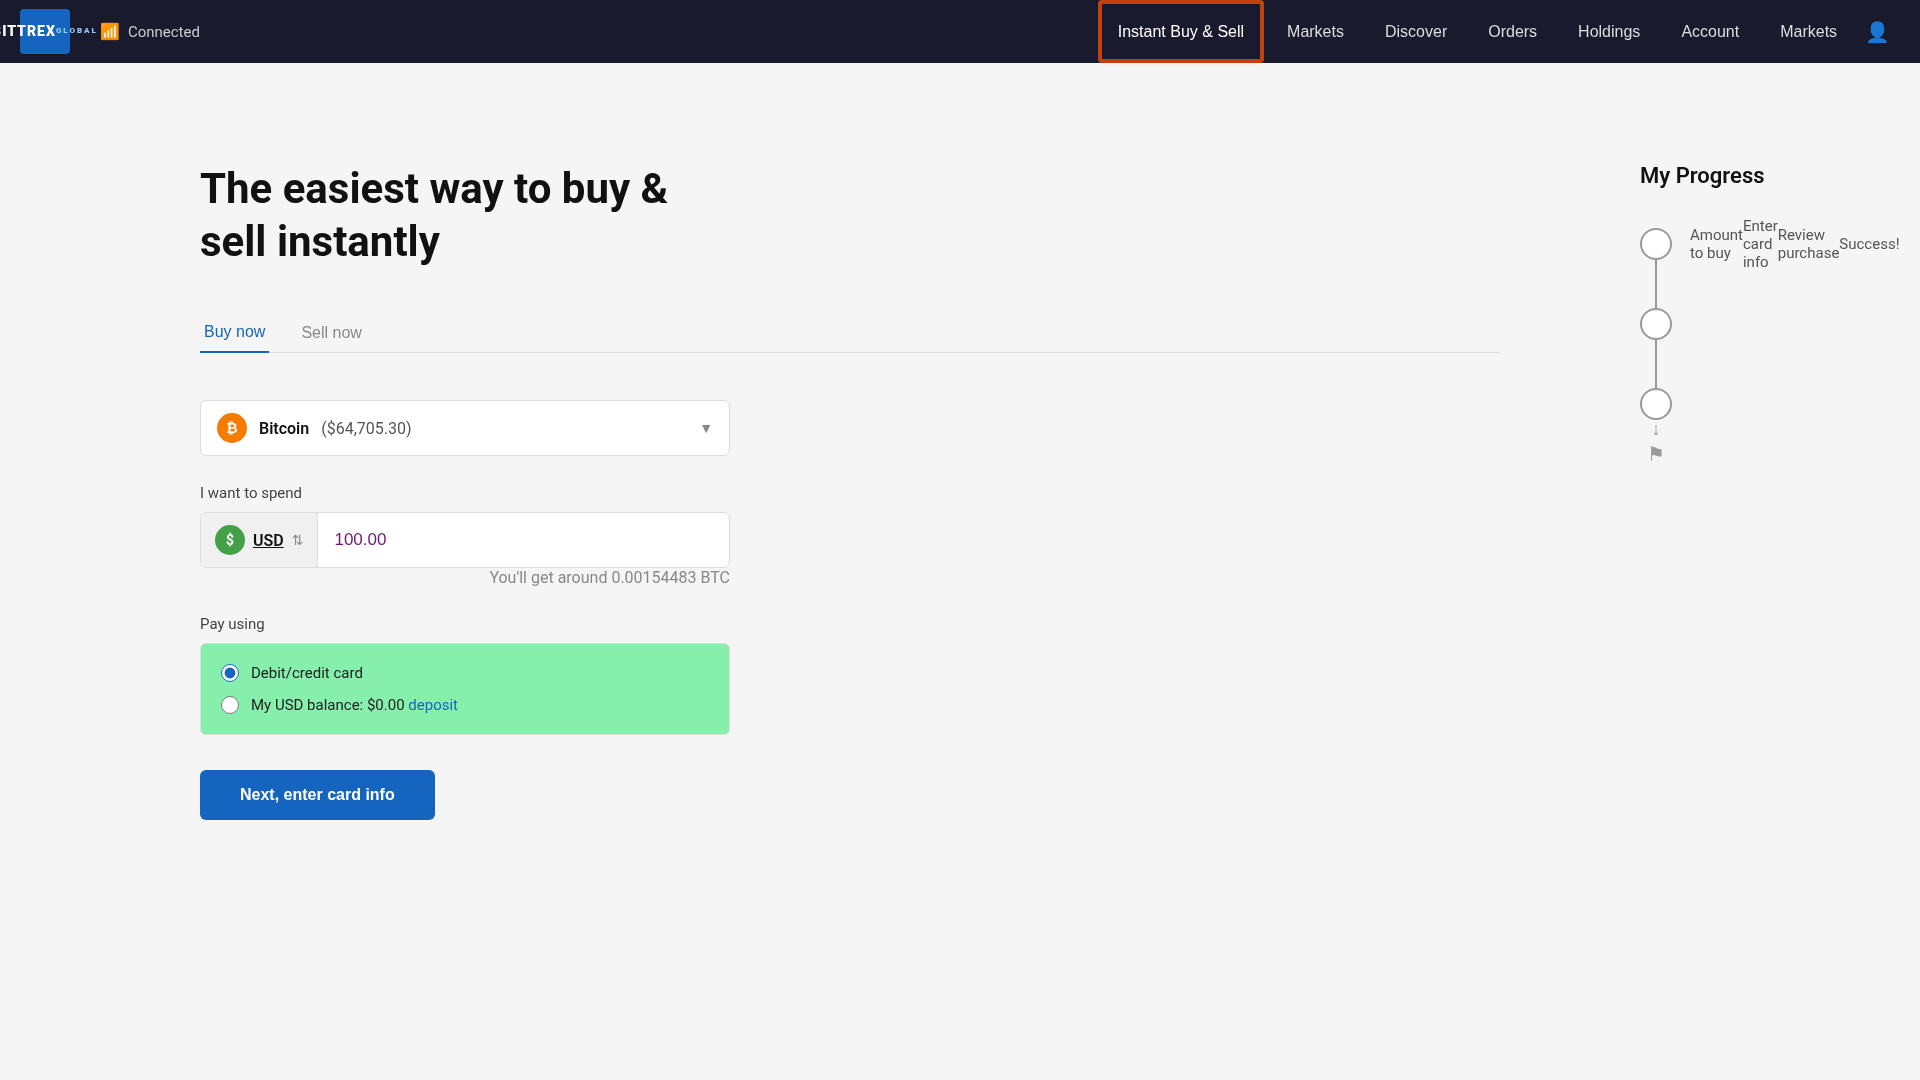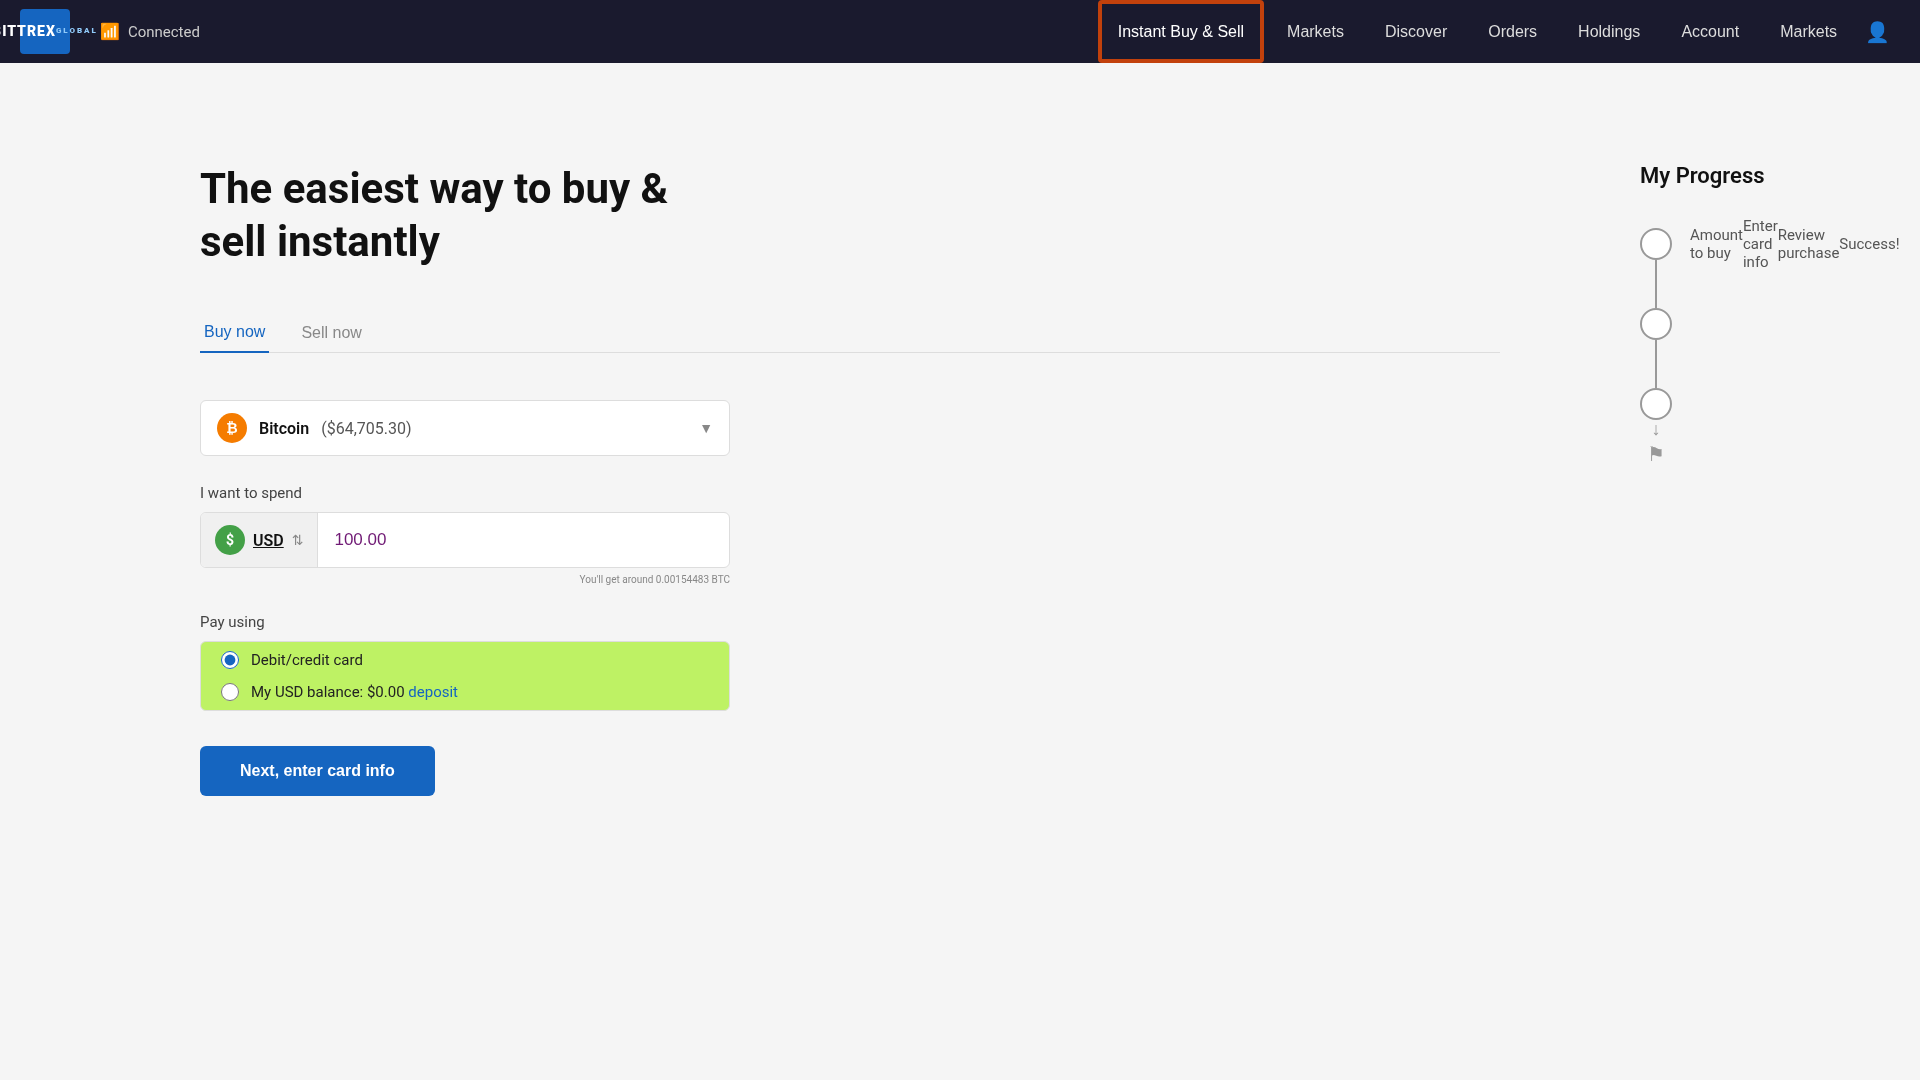--- a/index.html
+++ b/index.html
@@ -92,26 +92,26 @@
     .currency-selector {
       display: flex; align-items: center; gap: 8px; padding: 12px 14px;
       background: #f0f0f0; border-right: 1px solid #ddd; cursor: pointer;
     }
     .currency-label { font-size: 16px; font-weight: 600; color: #111; text-decoration: underline; }
     .currency-arrows { color: #888; font-size: 14px; cursor: pointer; }
     .amount-input {
       border: none; outline: none; font-size: 17px; padding: 12px 16px;
       flex: 1; color: #701a75; background: transparent;
     }
-    .conversion-hint { font-size: 10px; color: #888; text-align: right; margin-top: 6px; width: 530px; }
+    .conversion-hint { font-size: 16px; color: #888; text-align: right; margin-top: 0; width: 530px; }
 
     
     .pay-box {
-      background: #bef264; border: 1px solid #ddd; border-radius: 6px;
-      width: 530px; padding: 9px 20px; display: flex; flex-direction: column; gap: 14px;
+      background: #86efac; border: 1px solid #ddd; border-radius: 6px;
+      width: 530px; padding: 20px 20px; display: flex; flex-direction: column; gap: 14px;
     }
     .radio-row { display: flex; align-items: center; gap: 12px; font-size: 15px; color: #222; }
     .radio-input { width: 18px; height: 18px; accent-color: #1565c0; cursor: pointer; }
     .deposit-link { color: #1565c0; text-decoration: none; cursor: pointer; }
 
     
     .next-btn {
       background: #1565c0; color: white; border: none; border-radius: 6px;
       padding: 16px 40px; font-size: 16px; font-weight: 600; cursor: pointer;
       margin-top: 35px; display: block;

